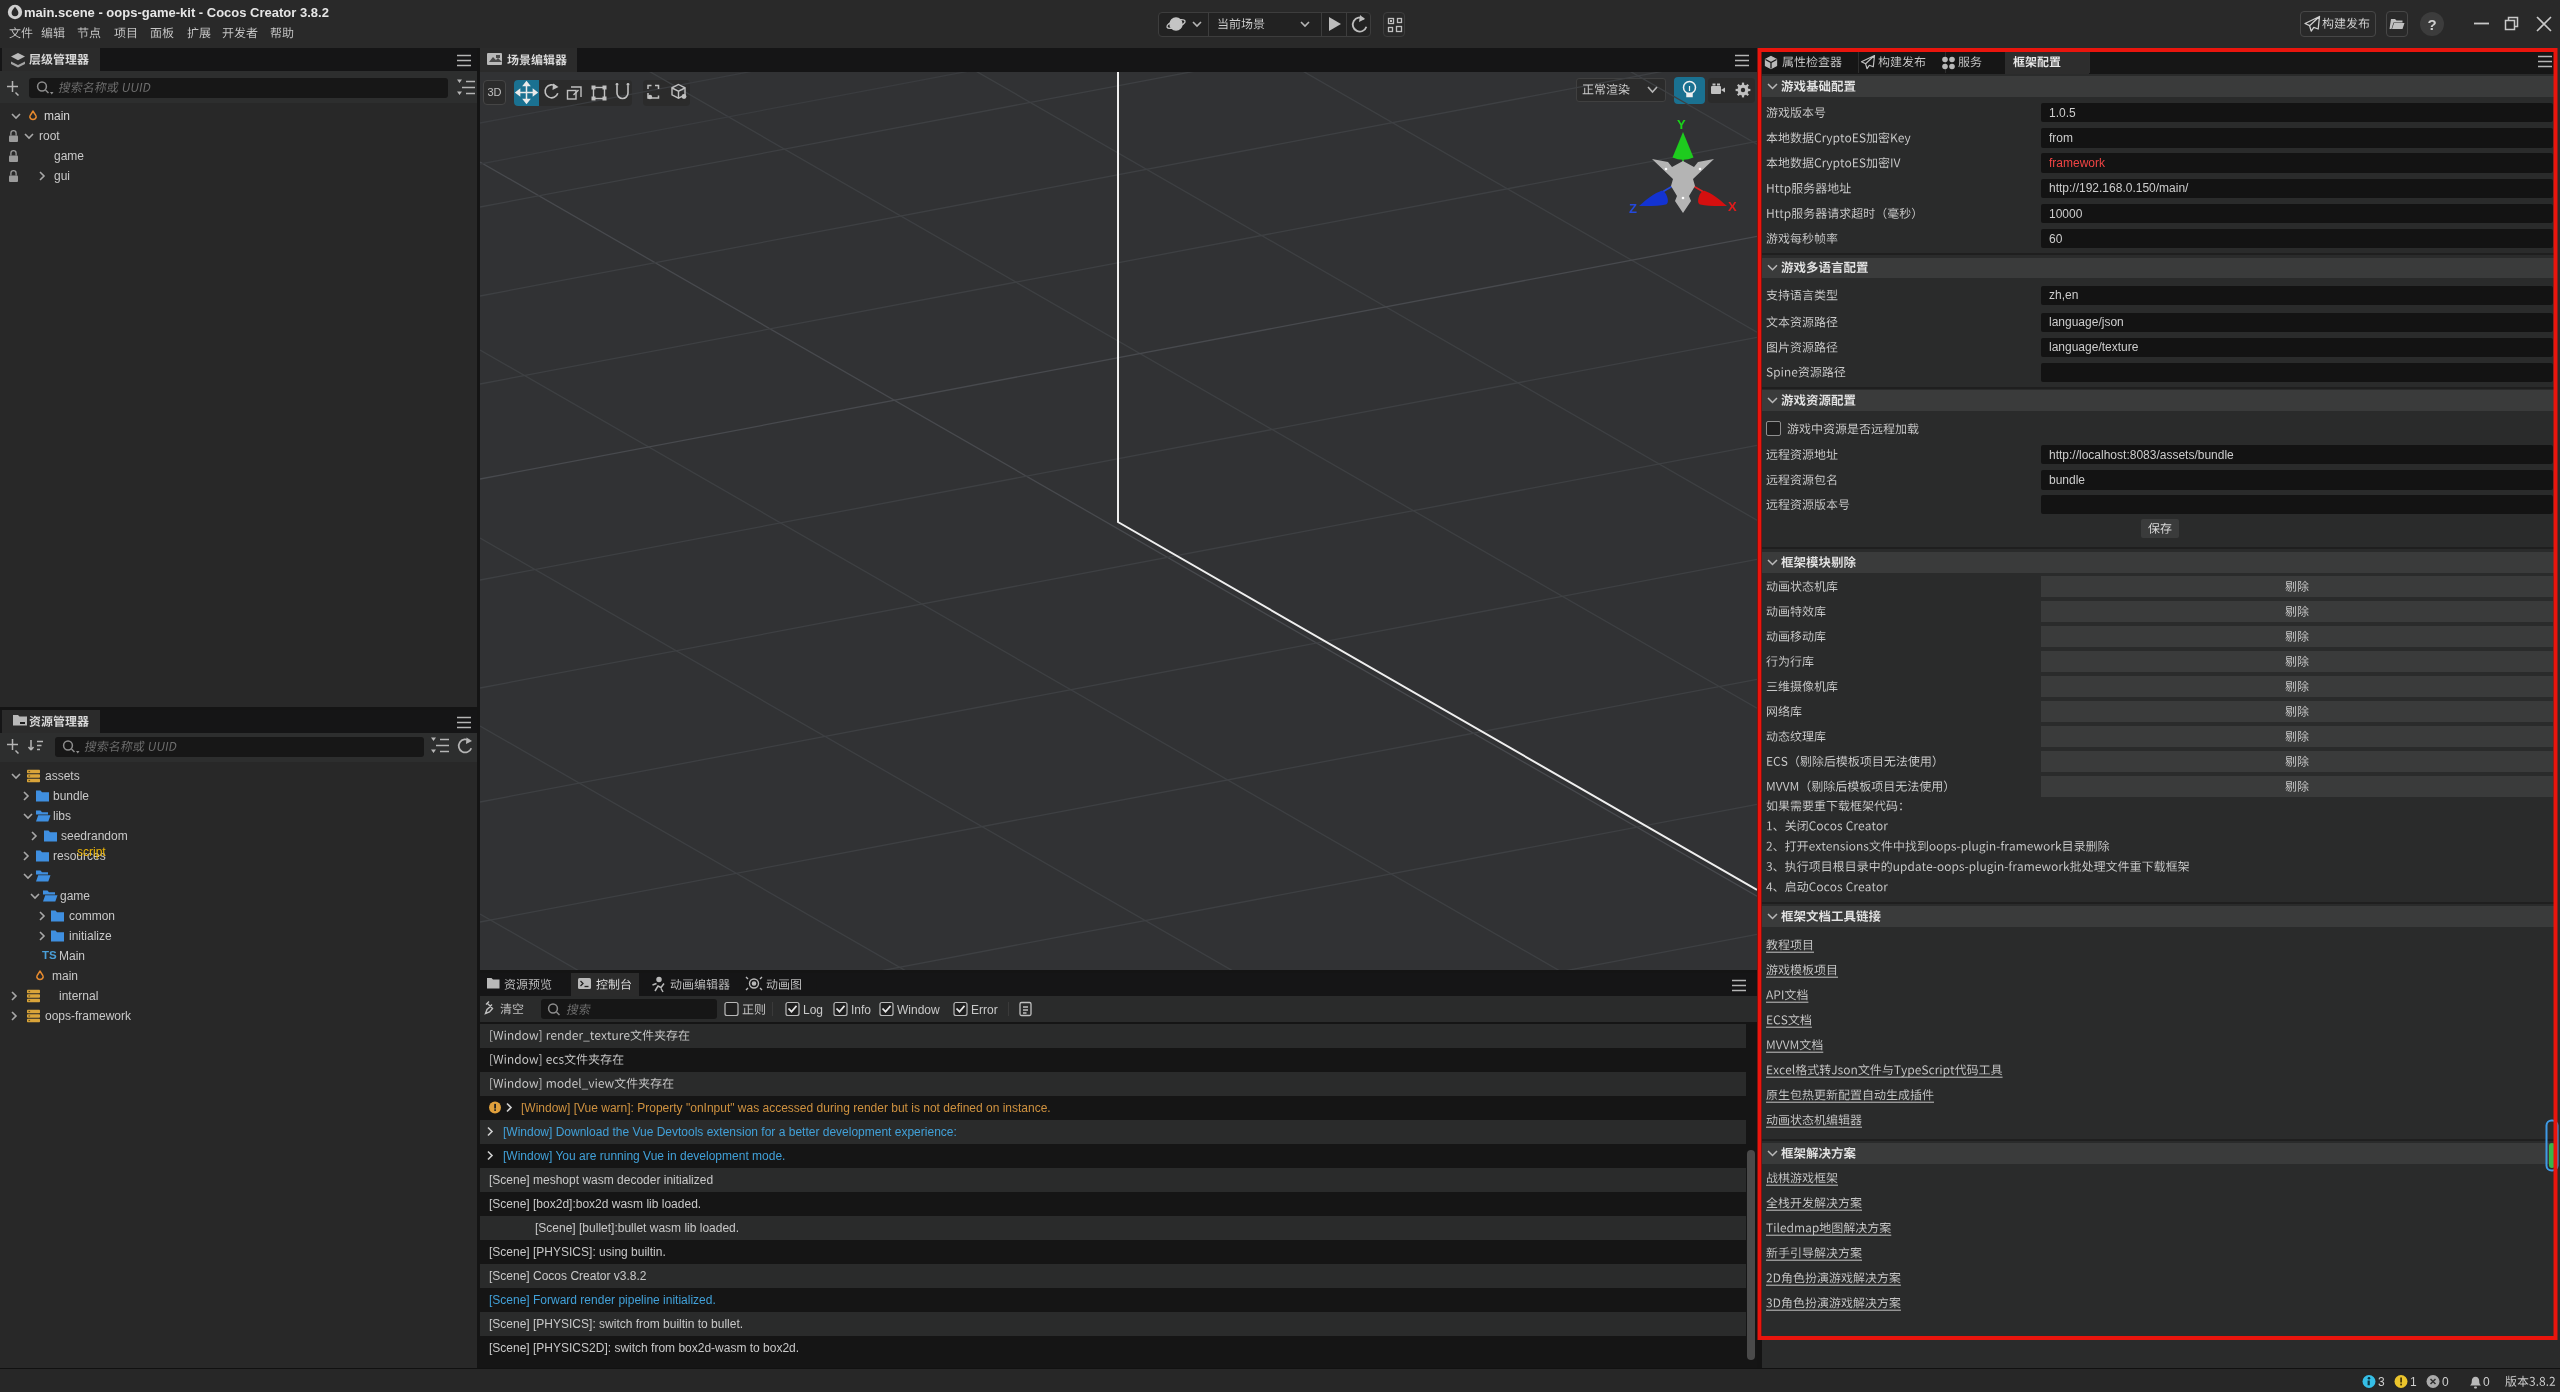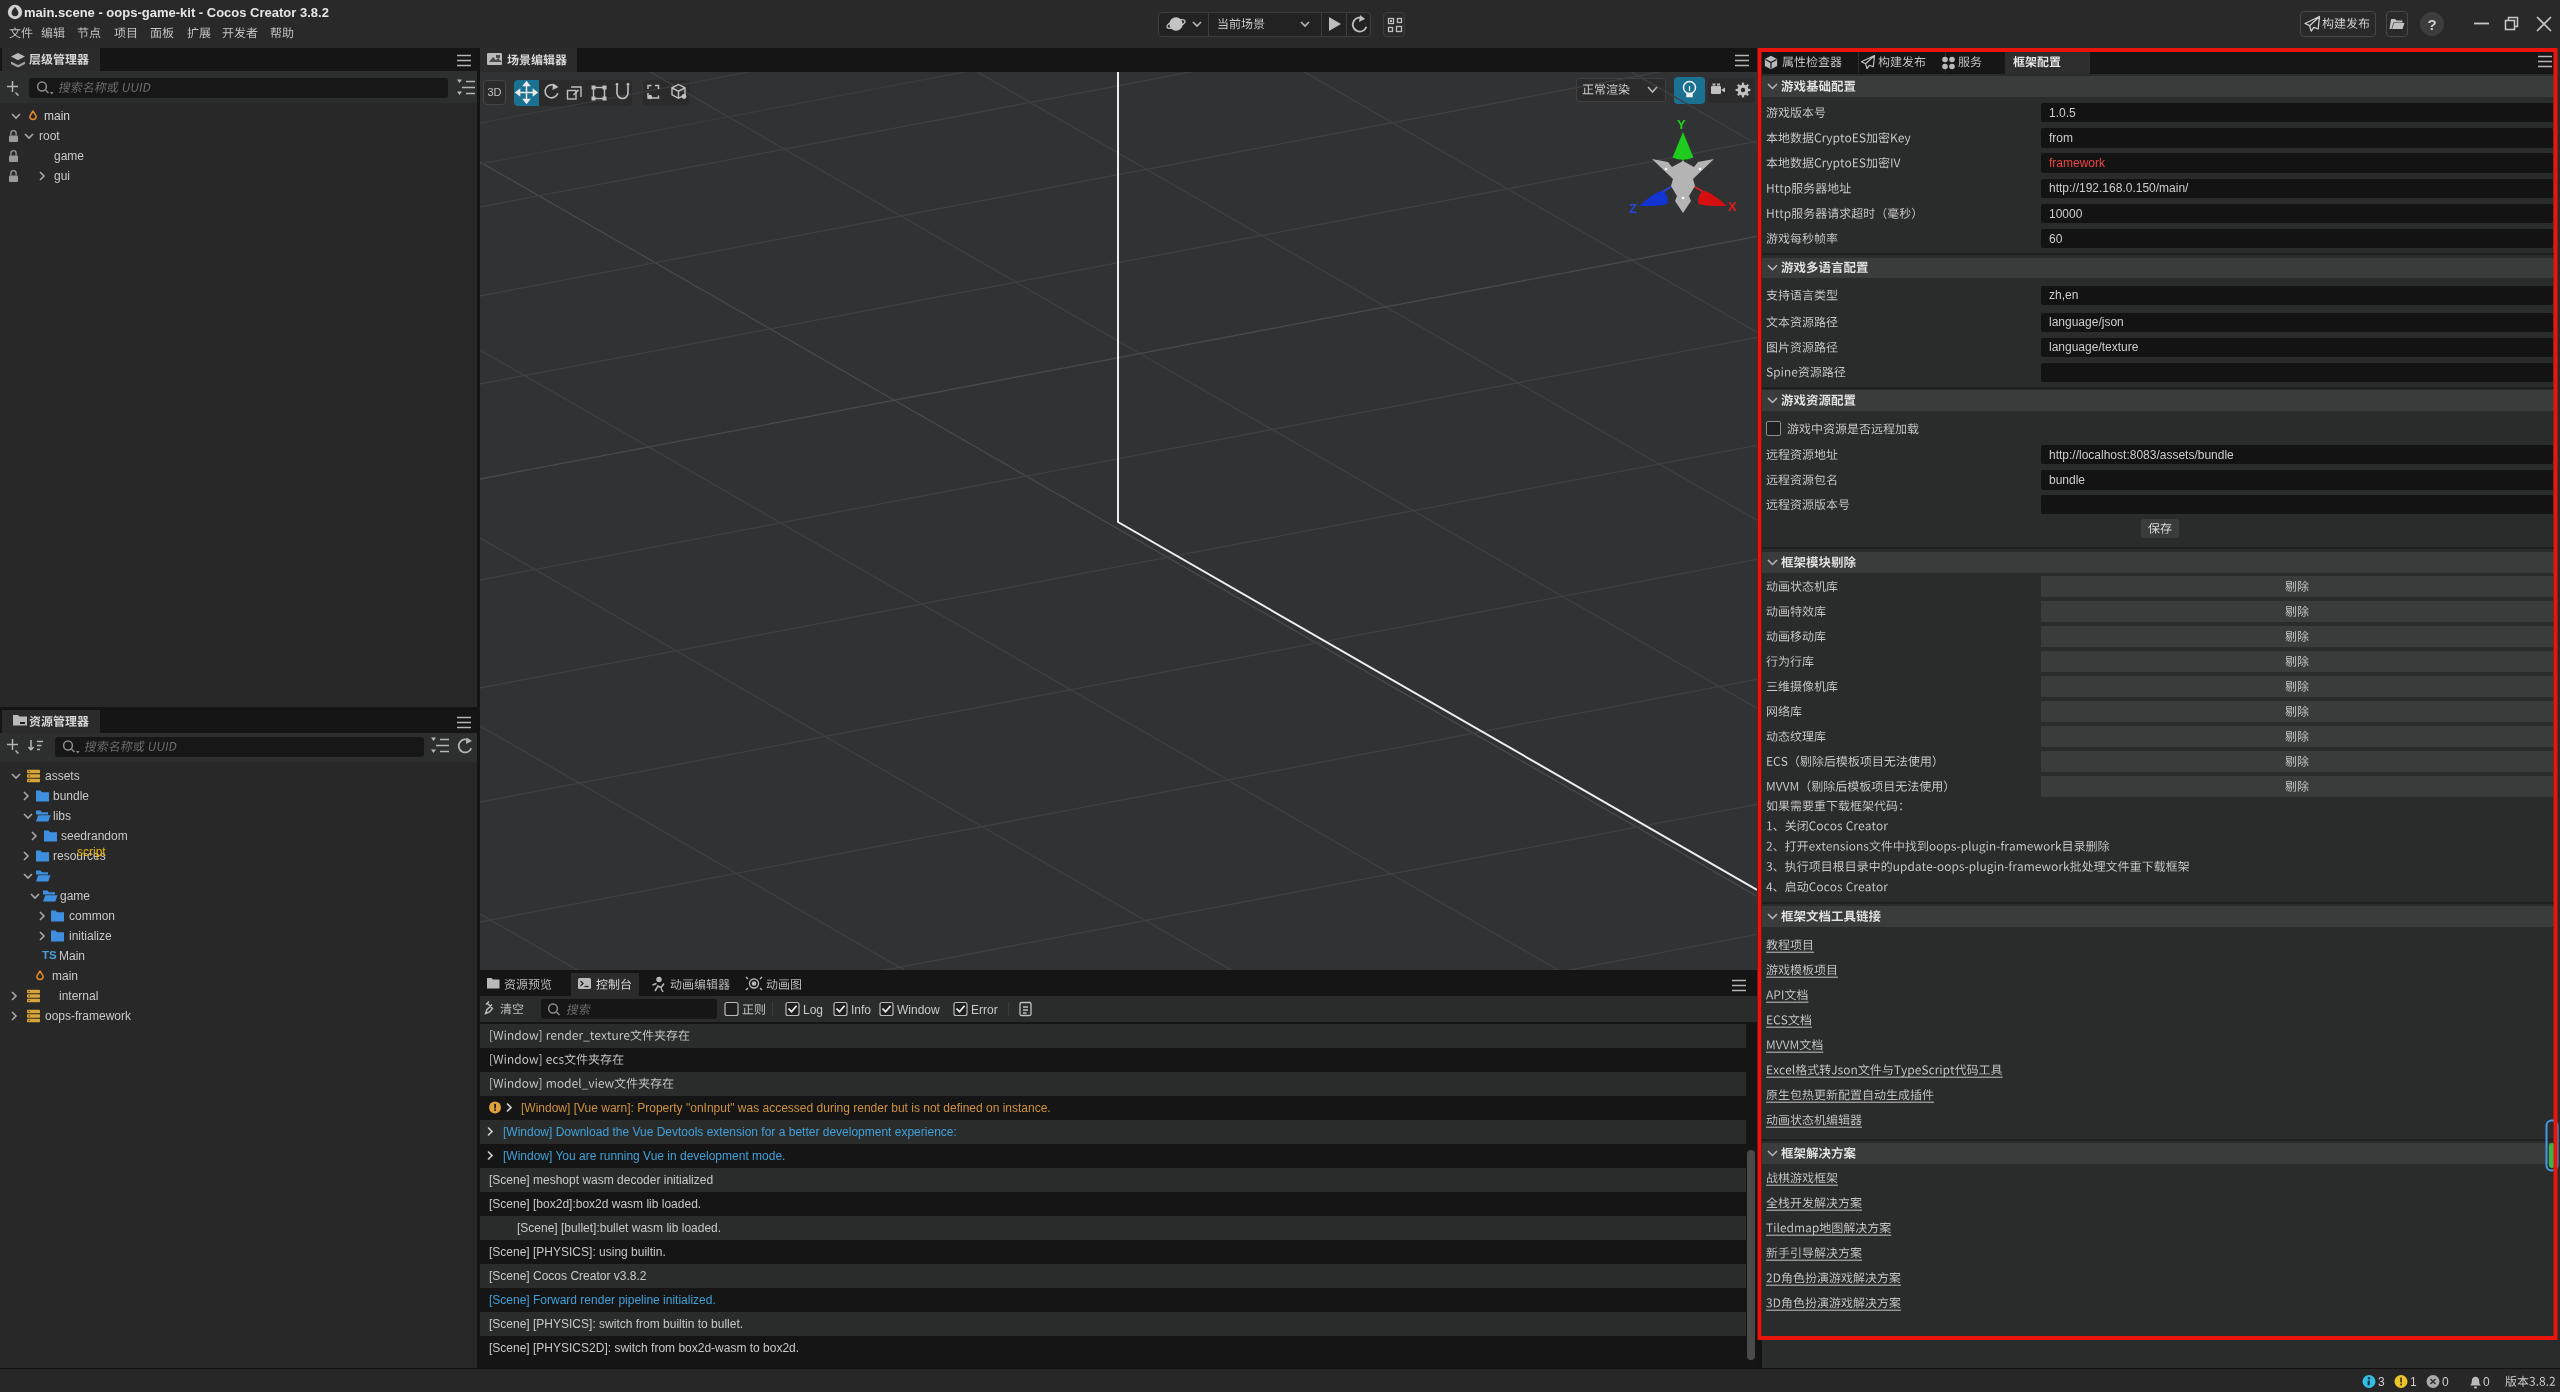--- a/index.html
+++ b/index.html
@@ -75,21 +75,21 @@
 <div class="a t" style="left:521px;top:1098.5px;height:18px;line-height:18px;font-size:12px;color:#cf9240;font-weight:normal;">[Window] [Vue warn]: Property "onInput" was accessed during render but is not defined on instance.</div>
 <div class="a" style="left:480px;top:1119.5px;width:1266px;height:24px;background:#2a2b2b;"></div>
 <div class="a t" style="left:503px;top:1122.5px;height:18px;line-height:18px;font-size:12px;color:#41a0d8;font-weight:normal;">[Window] Download the Vue Devtools extension for a better development experience:</div>
 <div class="a" style="left:480px;top:1143.5px;width:1266px;height:24px;background:#151515;"></div>
 <div class="a t" style="left:503px;top:1146.5px;height:18px;line-height:18px;font-size:12px;color:#41a0d8;font-weight:normal;">[Window] You are running Vue in development mode.</div>
 <div class="a" style="left:480px;top:1167.5px;width:1266px;height:24px;background:#2a2b2b;"></div>
 <div class="a t" style="left:489px;top:1170.5px;height:18px;line-height:18px;font-size:12px;color:#c9c9c9;font-weight:normal;">[Scene] meshopt wasm decoder initialized</div>
 <div class="a" style="left:480px;top:1191.5px;width:1266px;height:24px;background:#151515;"></div>
 <div class="a t" style="left:489px;top:1194.5px;height:18px;line-height:18px;font-size:12px;color:#c9c9c9;font-weight:normal;">[Scene] [box2d]:box2d wasm lib loaded.</div>
 <div class="a" style="left:480px;top:1215.5px;width:1266px;height:24px;background:#2a2b2b;"></div>
-<div class="a t" style="left:489px;top:1218.5px;height:18px;line-height:18px;font-size:12px;color:#c9c9c9;font-weight:normal;padding-left:28px;">[Scene] [bullet]:bullet wasm lib loaded.</div>
+<div class="a t" style="left:507px;top:1218.5px;height:18px;line-height:18px;font-size:12px;color:#c9c9c9;font-weight:normal;padding-left:28px;">[Scene] [bullet]:bullet wasm lib loaded.</div>
 <div class="a" style="left:480px;top:1239.5px;width:1266px;height:24px;background:#151515;"></div>
 <div class="a t" style="left:489px;top:1242.5px;height:18px;line-height:18px;font-size:12px;color:#c9c9c9;font-weight:normal;">[Scene] [PHYSICS]: using builtin.</div>
 <div class="a" style="left:480px;top:1263.5px;width:1266px;height:24px;background:#2a2b2b;"></div>
 <div class="a t" style="left:489px;top:1266.5px;height:18px;line-height:18px;font-size:12px;color:#c9c9c9;font-weight:normal;">[Scene] Cocos Creator v3.8.2</div>
 <div class="a" style="left:480px;top:1287.5px;width:1266px;height:24px;background:#151515;"></div>
 <div class="a t" style="left:489px;top:1290.5px;height:18px;line-height:18px;font-size:12px;color:#41a0d8;font-weight:normal;">[Scene] Forward render pipeline initialized.</div>
 <div class="a" style="left:480px;top:1311.5px;width:1266px;height:24px;background:#2a2b2b;"></div>
 <div class="a t" style="left:489px;top:1314.5px;height:18px;line-height:18px;font-size:12px;color:#c9c9c9;font-weight:normal;">[Scene] [PHYSICS]: switch from builtin to bullet.</div>
 <div class="a" style="left:480px;top:1335.5px;width:1266px;height:24px;background:#151515;"></div>
 <div class="a t" style="left:489px;top:1338.5px;height:18px;line-height:18px;font-size:12px;color:#c9c9c9;font-weight:normal;">[Scene] [PHYSICS2D]: switch from box2d-wasm to box2d.</div>

